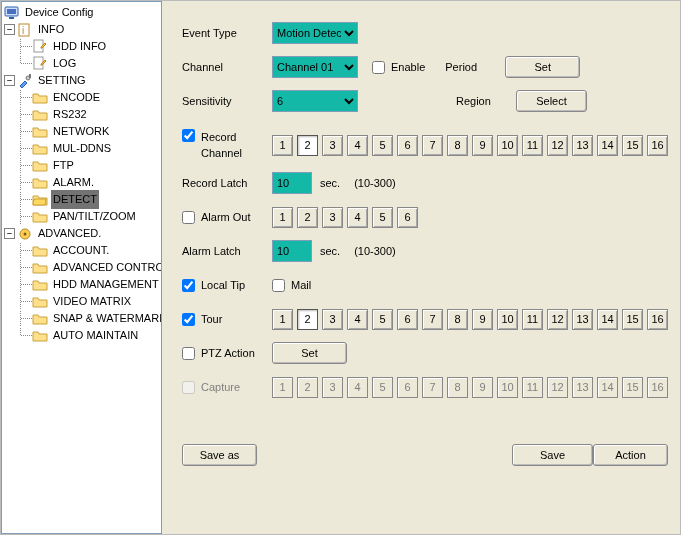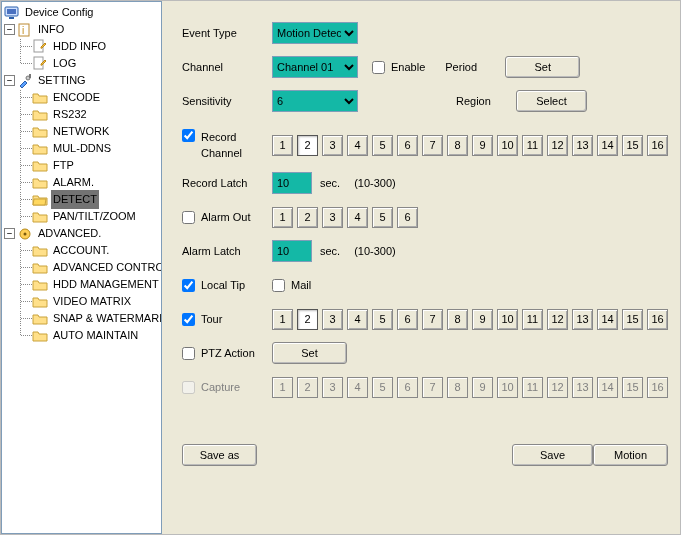--- a/index.html
+++ b/index.html
@@ -465,16 +465,16 @@
         <button class="num-btn" disabled="">14</button>
         <button class="num-btn" disabled="">15</button>
         <button class="num-btn" disabled="">16</button>
       </div>
   </div>
 
   <div class="bottom-bar">
     <button class="btn" style="width:75px">Save as</button>
     <span class="spacer"></span>
     <button class="btn" style="width:81px;margin-right:0">Save</button>
-    <button class="btn" style="width:75px">Motion</button>
+    <button class="btn" style="width:75px">Action</button>
   </div>
 
 </div>
 
 </body></html>

